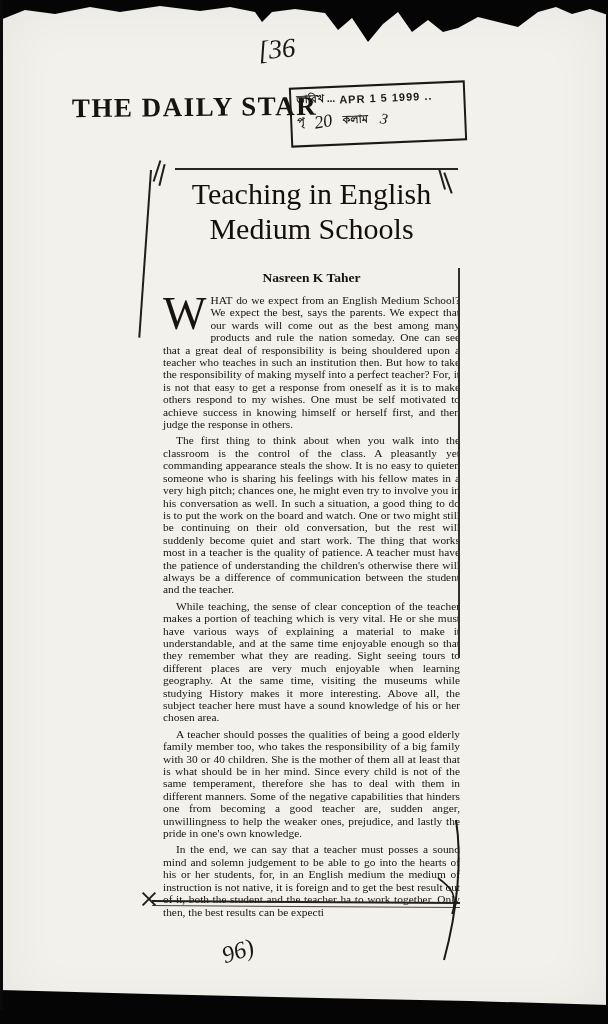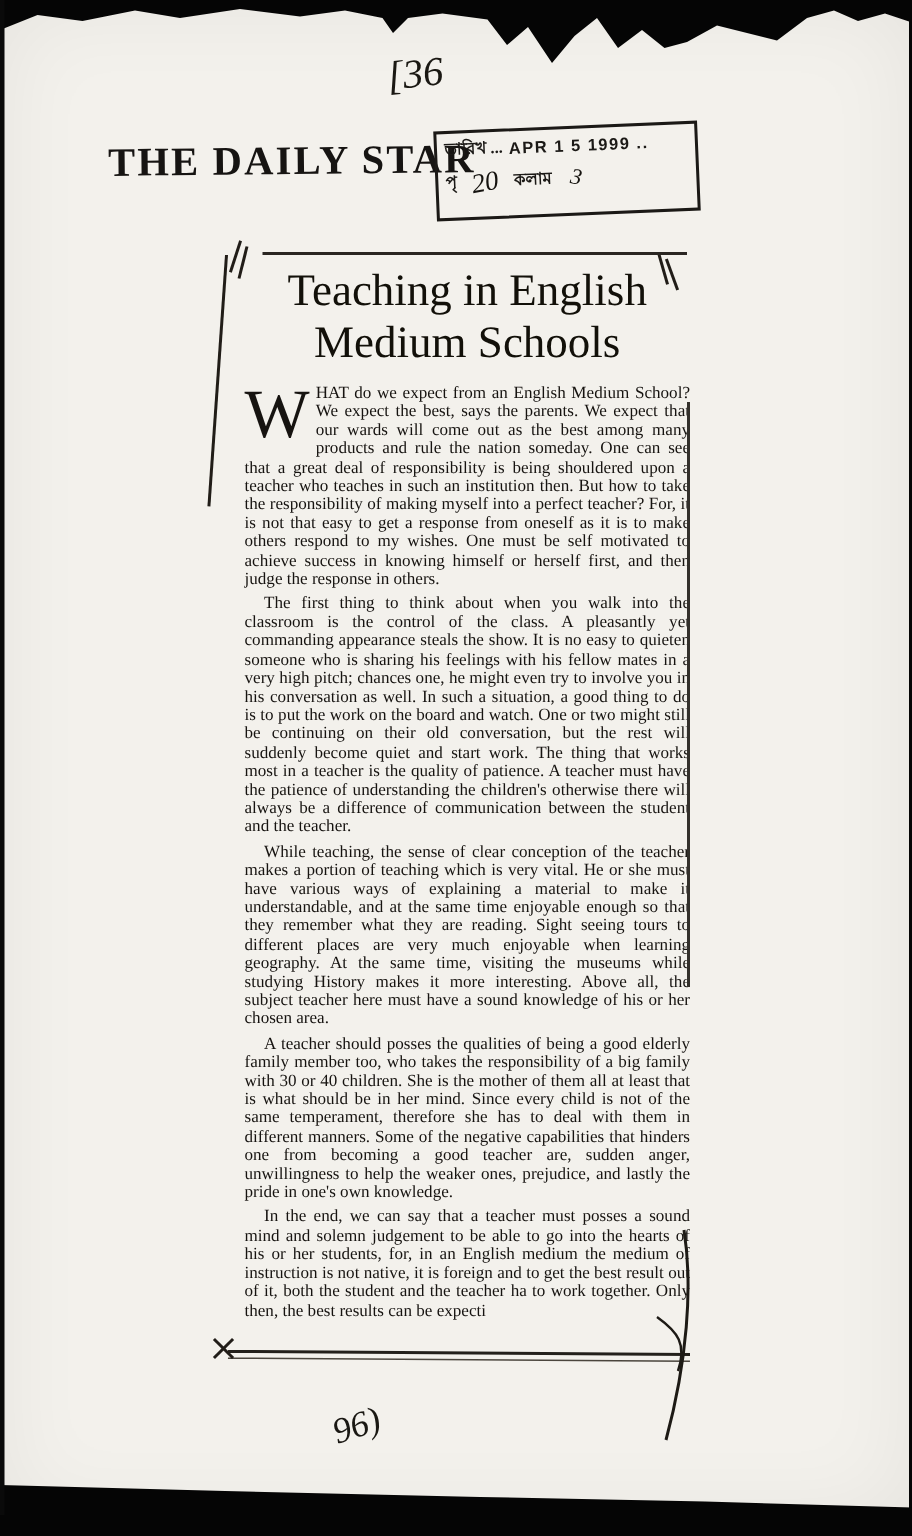--- a/index.html
+++ b/index.html
@@ -28,21 +28,21 @@
   
   .mark-top{position:absolute;left:258px;top:34px;font-size:27px;font-style:italic;
             color:#1a1813;transform:rotate(-6deg);}
   .mark-bottom{position:absolute;left:222px;top:938px;font-size:24px;font-style:italic;
                color:#1a1813;transform:rotate(-18deg);}
 
   
   .article{position:absolute;left:163px;top:168px;width:297px;color:#161310;}
   .top-rule{height:0;border-top:2px solid #2a2622;margin:0 2px 6px 12px;}
   .headline{font-size:30px;line-height:35px;text-align:center;font-weight:normal;
-            margin:0 6px 10px 6px;color:#121009;font-family:Liberation Serif, serif;}
+            margin:0 6px 24px 6px;color:#121009;font-family:Liberation Serif, serif;}
   .byline{text-align:center;font-weight:bold;font-size:13.5px;margin:2px 0 8px 0;}
   .body-text{font-size:11.4px;line-height:12.4px;text-align:justify;}
   .body-text p{margin:0 0 4px 0;text-indent:13px;}
   .body-text p.first{text-indent:0;}
   .dropcap{float:left;font-size:46px;line-height:36px;padding:2px 4px 0 0;font-weight:normal;}
 
   
   .right-rule{position:absolute;left:458px;top:268px;width:2px;height:390px;background:#33302b;}
   .pen-line-left{position:absolute;left:150px;top:170px;width:2px;height:168px;background:#211d18;
                  transform:rotate(4deg);transform-origin:top;}
@@ -91,20 +91,21 @@
 
   <div class="pen-line-left"></div>
   <div class="hatch h1"></div>
   <div class="hatch h2"></div>
   <div class="hatch h3"></div>
   <div class="hatch h4"></div>
 
   <div class="article">
     <div class="top-rule"></div>
     <h1 class="headline">Teaching in English Medium Schools</h1>
+    <div class="byline">Nasreen K Taher</div>
     <div class="body-text">
       <p class="first"><span class="dropcap">W</span><span>HAT do we expect from an English Medium School? We expect the best, says the parents. We expect that our wards will come out as the best among many products and rule the nation someday. One can see that a great deal of responsibility is being shouldered upon a teacher who teaches in such an institution then. But how to take the responsibility of making myself into a perfect teacher? For, it is not that easy to get a response from oneself as it is to make others respond to my wishes. One must be self motivated to achieve success in knowing himself or herself first, and then judge the response in others.</span></p>
       <p>The first thing to think about when you walk into the classroom is the control of the class. A pleasantly yet commanding appearance steals the show. It is no easy to quieten someone who is sharing his feelings with his fellow mates in a very high pitch; chances one, he might even try to involve you in his conversation as well. In such a situation, a good thing to do is to put the work on the board and watch. One or two might still be continuing on their old conversation, but the rest will suddenly become quiet and start work. The thing that works most in a teacher is the quality of patience. A teacher must have the patience of understanding the children's otherwise there will always be a difference of communication between the student and the teacher.</p>
       <p>While teaching, the sense of clear conception of the teacher makes a portion of teaching which is very vital. He or she must have various ways of explaining a material to make it understandable, and at the same time enjoyable enough so that they remember what they are reading. Sight seeing tours to different places are very much enjoyable when learning geography. At the same time, visiting the museums while studying History makes it more interesting. Above all, the subject teacher here must have a sound knowledge of his or her chosen area.</p>
       <p>A teacher should posses the qualities of being a good elderly family member too, who takes the responsibility of a big family with 30 or 40 children. She is the mother of them all at least that is what should be in her mind. Since every child is not of the same temperament, therefore she has to deal with them in different manners. Some of the negative capabilities that hinders one from becoming a good teacher are, sudden anger, unwillingness to help the weaker ones, prejudice, and lastly the pride in one's own knowledge.</p>
       <p>In the end, we can say that a teacher must posses a sound mind and solemn judgement to be able to go into the hearts of his or her students, for, in an English medium the medium of instruction is not native, it is foreign and to get the best result out of it, both the student and the teacher ha to work together. Only then, the best results can be expecti</p>
     </div>
   </div>
 
   <div class="right-rule"></div>

